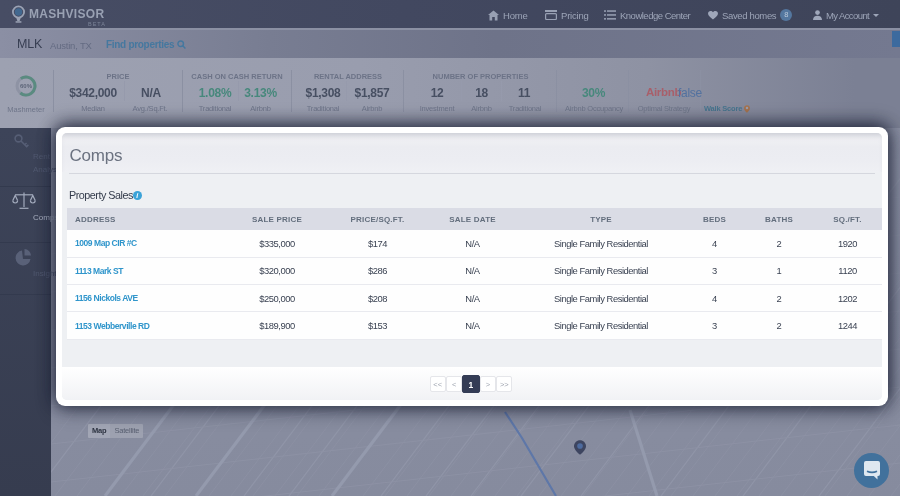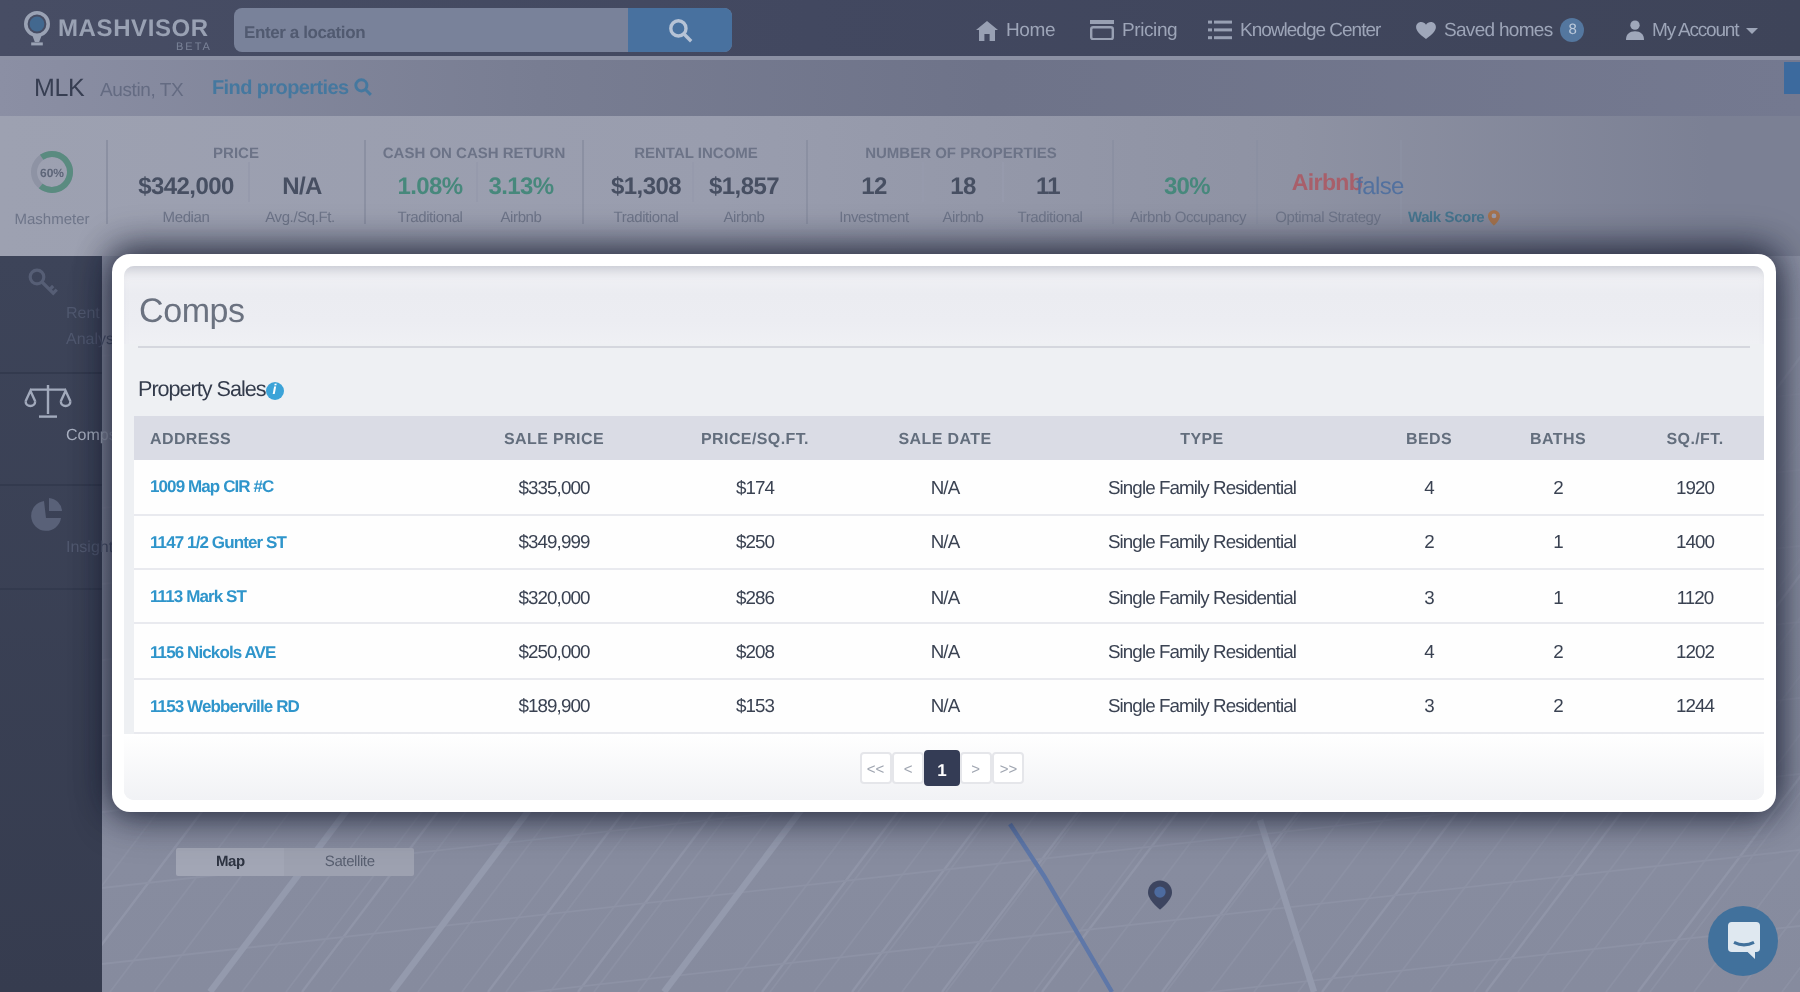--- a/index.html
+++ b/index.html
@@ -40,21 +40,21 @@
 
   
   .sidebar { position:absolute; left:0; top:128px; width:51px; height:368px; background:linear-gradient(#3d4459,#363c4f); z-index:4; }
   .sdiv { position:absolute; left:0; width:51px; height:1px; background:#333a4e; }
   .slbl { position:absolute; width:51px; text-align:left; font-size:8px; color:#515970; line-height:12.5px;padding-left:33px; }
   .slbl.on { color:#a9b0c1; }
 
   
   .map { position:absolute; left:51px; top:58px; width:849px; height:438px; background:linear-gradient(#8d92a5,#868b9e); z-index:1; }
   .mapbtns { position:absolute; height:14px; display:flex; z-index:3; }
-  .mapbtns div { height:14px; font-size:7.5px; padding:0 20px; line-height:14px; letter-spacing:-0.2px; }
+  .mapbtns div { height:14px; font-size:7.5px; padding:0 4px; line-height:14px; letter-spacing:-0.2px; }
   .mapbtns .mb1 { background:#a2a6b5; color:#2e3442; font-weight:bold; border-radius:1px 0 0 1px; }
   .mapbtns .mb2 { background:#9da1b0; color:#585f70; border-radius:0 1px 1px 0; }
   .chat { position:absolute; left:854px; top:453px; width:35px; height:35px; border-radius:50%; background:#41719c; z-index:6; }
 
   
   .modal { position:absolute; left:56px; top:127px; width:832px; height:279px; background:#fff; border-radius:9px; box-shadow:0 0 16px rgba(15,20,40,0.6), 0 4px 20px rgba(15,20,40,0.35), 0 -5px 18px rgba(15,20,40,0.4); z-index:10; }
   .minner { position:absolute; left:6px; top:6px; width:820px; height:267px; background:#eef0f3; border-radius:5px; overflow:hidden; }
   .mz1 { position:absolute; left:0; top:0; width:820px; height:39px; background:linear-gradient(180deg,#f4f4f7,#ebecf1 35%,#ecedf2 70%,#eff0f4); box-shadow:inset 0 6px 6px -4px rgba(110,115,135,0.35); }
   .mz3 { position:absolute; left:0; top:234px; width:820px; height:33px; background:linear-gradient(180deg,#ffffff,#f1f2f5); }
   .ctitle { position:absolute; left:7.5px; top:12.5px; font-size:17px; letter-spacing:-0.2px; color:#6b7280; }
@@ -158,29 +158,20 @@
 
 <div class="nav">
   <svg class="abs" style="left:10.5px;top:5px" width="15" height="19" viewBox="0 0 15 19">
     <circle cx="7.5" cy="7" r="5.6" fill="none" stroke="#9aa2b4" stroke-width="1.8"></circle>
     <circle cx="7.5" cy="7" r="3.7" fill="#42688f"></circle>
     <path d="M 5.3 13 L 9.7 13 L 8.6 16 L 6.4 16 Z" fill="#9aa2b4"></path>
     <rect x="4.6" y="16.2" width="5.8" height="1.5" fill="#9aa2b4"></rect>
   </svg>
   <div class="logo-txt">MASHVISOR</div>
   <div class="beta">BETA</div>
-  <div class="search">
-    <div class="ph">Enter a location</div>
-    <div class="btn">
-      <svg class="abs" style="left:20px;top:5px" width="13" height="13" viewBox="0 0 13 13">
-          <circle cx="5.2" cy="5.2" r="3.8" fill="none" stroke="#b6c3d6" stroke-width="1.7"></circle>
-          <line x1="8" y1="8" x2="11.6" y2="11.6" stroke="#b6c3d6" stroke-width="1.7"></line>
-        </svg>
-    </div>
-  </div>
   <div class="navitem" style="left:488px">
     <svg width="11" height="11" viewBox="0 0 11 11">
         <path d="M 5.5 0.5 L 11 5 L 9.5 5 L 9.5 10.5 L 6.8 10.5 L 6.8 7 L 4.2 7 L 4.2 10.5 L 1.5 10.5 L 1.5 5 L 0 5 Z" fill="#98a0b3"></path>
       </svg>
     Home
   </div>
   <div class="navitem" style="left:545px">
     <svg width="12" height="10" viewBox="0 0 12 10">
         <rect x="0" y="0" width="12" height="2" fill="#98a0b3"></rect>
         <rect x="0.6" y="3.6" width="10.8" height="6" rx="1" fill="none" stroke="#98a0b3" stroke-width="1.2"></rect>
@@ -241,21 +232,21 @@
   <div class="gval" style="left:151px">N/A</div>
   <div class="gsub" style="left:150px">Avg./Sq.Ft.</div>
   <div class="sep" style="left:182px"></div>
   <div class="glabel" style="left:237px">CASH ON CASH RETURN</div>
   <div class="gval teal" style="left:215px">1.08%</div>
   <div class="gsub" style="left:215px">Traditional</div>
   <div class="subsep" style="left:238px"></div>
   <div class="gval teal" style="left:260.5px">3.13%</div>
   <div class="gsub" style="left:260.5px">Airbnb</div>
   <div class="sep" style="left:291px"></div>
-  <div class="glabel" style="left:348px">RENTAL INCOME</div>
+  <div class="glabel" style="left:348px">RENTAL ADDRESS</div>
   <div class="gval" style="left:323px">$1,308</div>
   <div class="gsub" style="left:323px">Traditional</div>
   <div class="subsep" style="left:346px"></div>
   <div class="gval" style="left:372px">$1,857</div>
   <div class="gsub" style="left:372px">Airbnb</div>
   <div class="sep" style="left:403px"></div>
   <div class="glabel" style="left:480.5px">NUMBER OF PROPERTIES</div>
   <div class="gval" style="left:437px">12</div>
   <div class="gsub" style="left:437px">Investment</div>
   <div class="subsep" style="left:461px"></div>
@@ -348,30 +339,20 @@
             <td class="adr">1009 Map CIR #C</td>
             <td>$335,000</td>
             <td>$174</td>
             <td>N/A</td>
             <td>Single Family Residential</td>
             <td>4</td>
             <td>2</td>
             <td>1920</td>
           </tr>
       <tr>
-            <td class="adr">1147 1/2 Gunter ST</td>
-            <td>$349,999</td>
-            <td>$250</td>
-            <td>N/A</td>
-            <td>Single Family Residential</td>
-            <td>2</td>
-            <td>1</td>
-            <td>1400</td>
-          </tr>
-      <tr>
             <td class="adr">1113 Mark ST</td>
             <td>$320,000</td>
             <td>$286</td>
             <td>N/A</td>
             <td>Single Family Residential</td>
             <td>3</td>
             <td>1</td>
             <td>1120</td>
           </tr>
       <tr>

